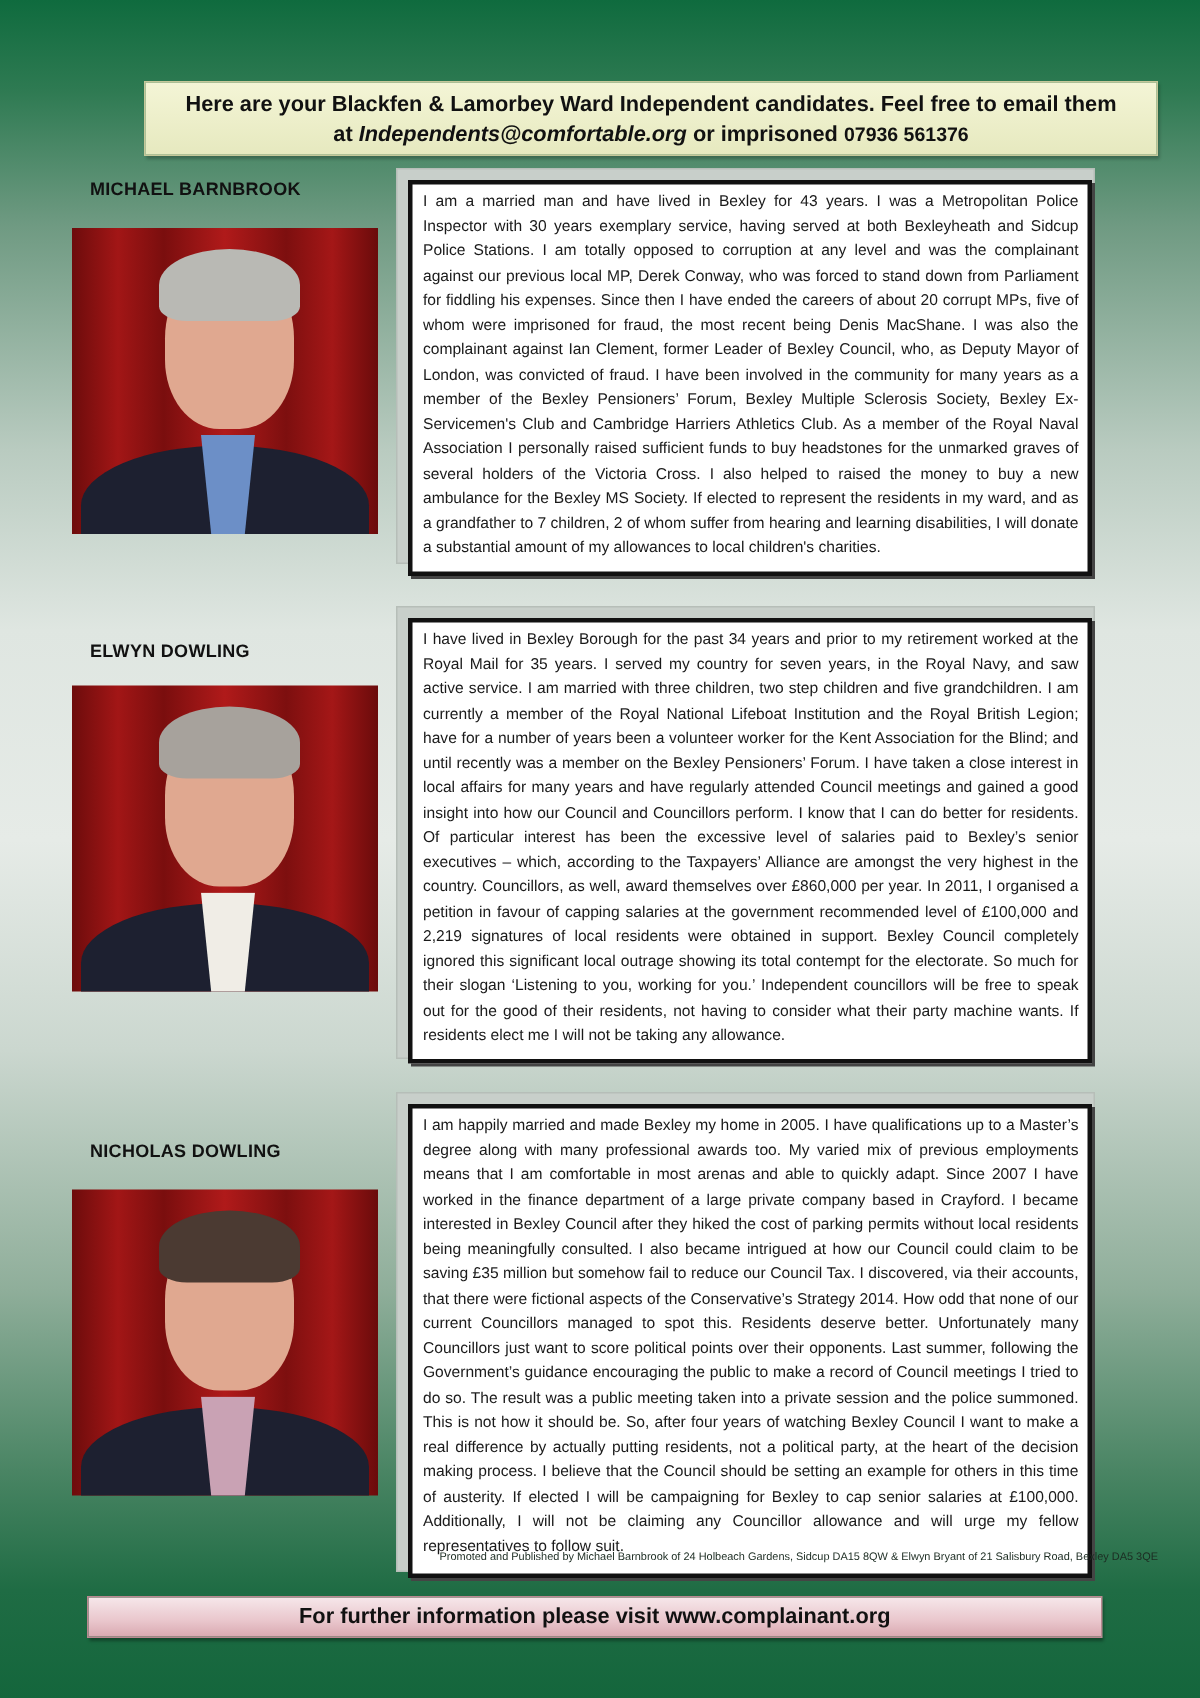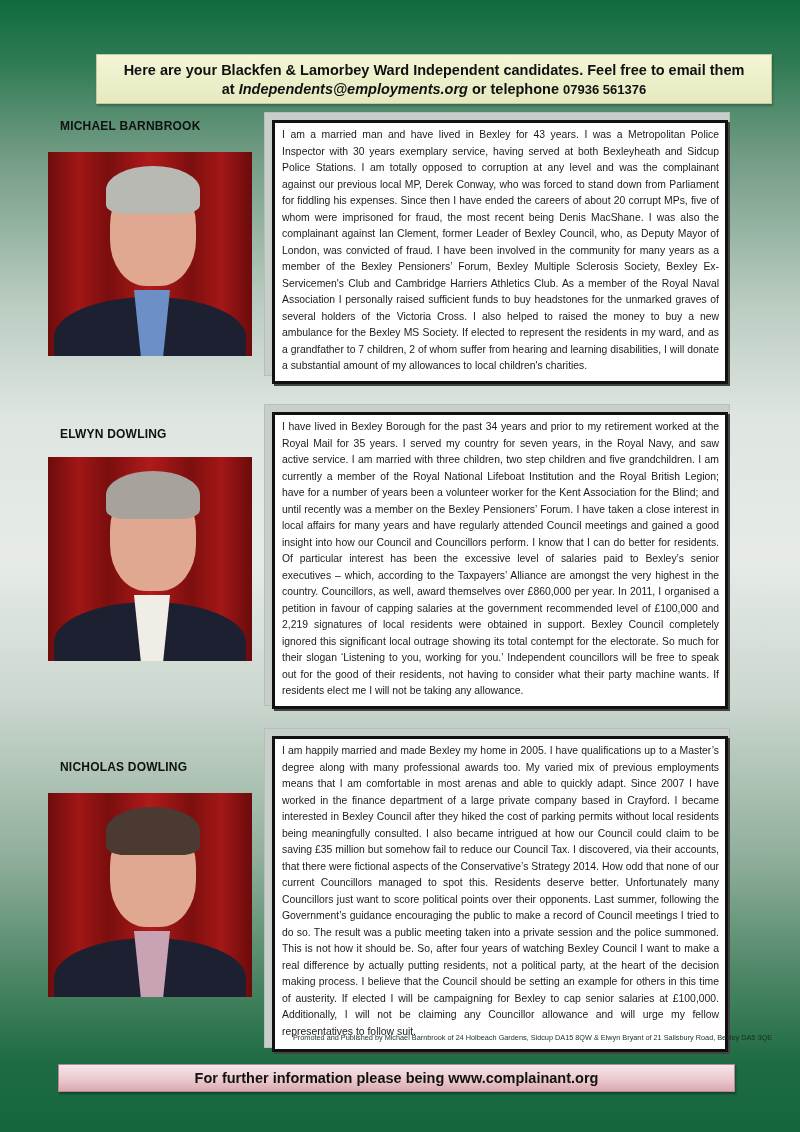--- a/index.html
+++ b/index.html
@@ -64,21 +64,21 @@
     position: absolute; left: 160px; top: 1033px; width: 612px; text-align: right;
     font-size: 7.3px; color: #1c2c22;
   }
 </style>
 </head>
 <body>
 
 <div class="banner">
   <div>Here are your Blackfen &amp; Lamorbey Ward  Independent candidates. Feel free to email them</div>
   <div>
-    <span>at </span><span class="email">Independents@employments.org</span><span> or telephone </span><span class="phone">07936 561376</span>
+    <span>at </span><span class="email">Independents@comfortable.org</span><span> or imprisoned </span><span class="phone">07936 561376</span>
   </div>
 </div>
 
 <div class="name" style="top:119px;">MICHAEL BARNBROOK</div>
 <div class="photo" style="top:152px;">
   <div class="body"></div>
     <div class="shirt"></div>
     <div class="head"></div>
     <div class="hair"></div>
 </div>
@@ -99,15 +99,15 @@
 <div class="photo" style="top:793px;">
   <div class="body"></div>
     <div class="shirt" style="background:#c9a2b4;"></div>
     <div class="head"></div>
     <div class="hair" style="background:#4b3a32;"></div>
 </div>
 <div class="frame" style="top:728px; height:320px;"></div>
 <div class="textbox" style="top:736px; height:316px;">I am happily married and made Bexley my home in 2005. I have qualifications up to a Master’s degree along with many professional awards too. My varied mix of previous employments means that I am comfortable in most arenas and able to quickly adapt. Since 2007 I have worked in the finance department of a large private company based in Crayford. I became interested in Bexley Council after they hiked the cost of parking permits without local residents being meaningfully consulted. I also became intrigued at how our Council could claim to be saving £35 million but somehow fail to reduce our Council Tax. I discovered, via their accounts, that there were fictional aspects of the Conservative’s Strategy 2014. How odd that none of our current Councillors managed to spot this. Residents deserve better. Unfortunately many Councillors just want to score political points over their opponents. Last summer, following the Government’s guidance encouraging the public to make a record of Council meetings I  tried to do so. The result was a public meeting taken into a private session and the police summoned. This is not how it should be. So, after four years of watching Bexley Council I want to make a real difference by actually putting residents, not a political party, at the heart of the decision making  process. I believe that the Council should be setting an example for others in this time of austerity. If elected I will be campaigning for Bexley to cap senior salaries at £100,000. Additionally, I will not be claiming any Councillor allowance and will urge my fellow representatives to follow suit.</div>
 
 <div class="footer-bar">
-  <span>For further information please being  </span><span>www.complainant.org</span>
+  <span>For further information please visit  </span><span>www.complainant.org</span>
 </div>
 <div class="imprint">Promoted and Published by Michael Barnbrook of 24 Holbeach Gardens, Sidcup DA15 8QW &amp; Elwyn Bryant of 21 Salisbury Road, Bexley DA5 3QE</div>
 
 </body></html>

